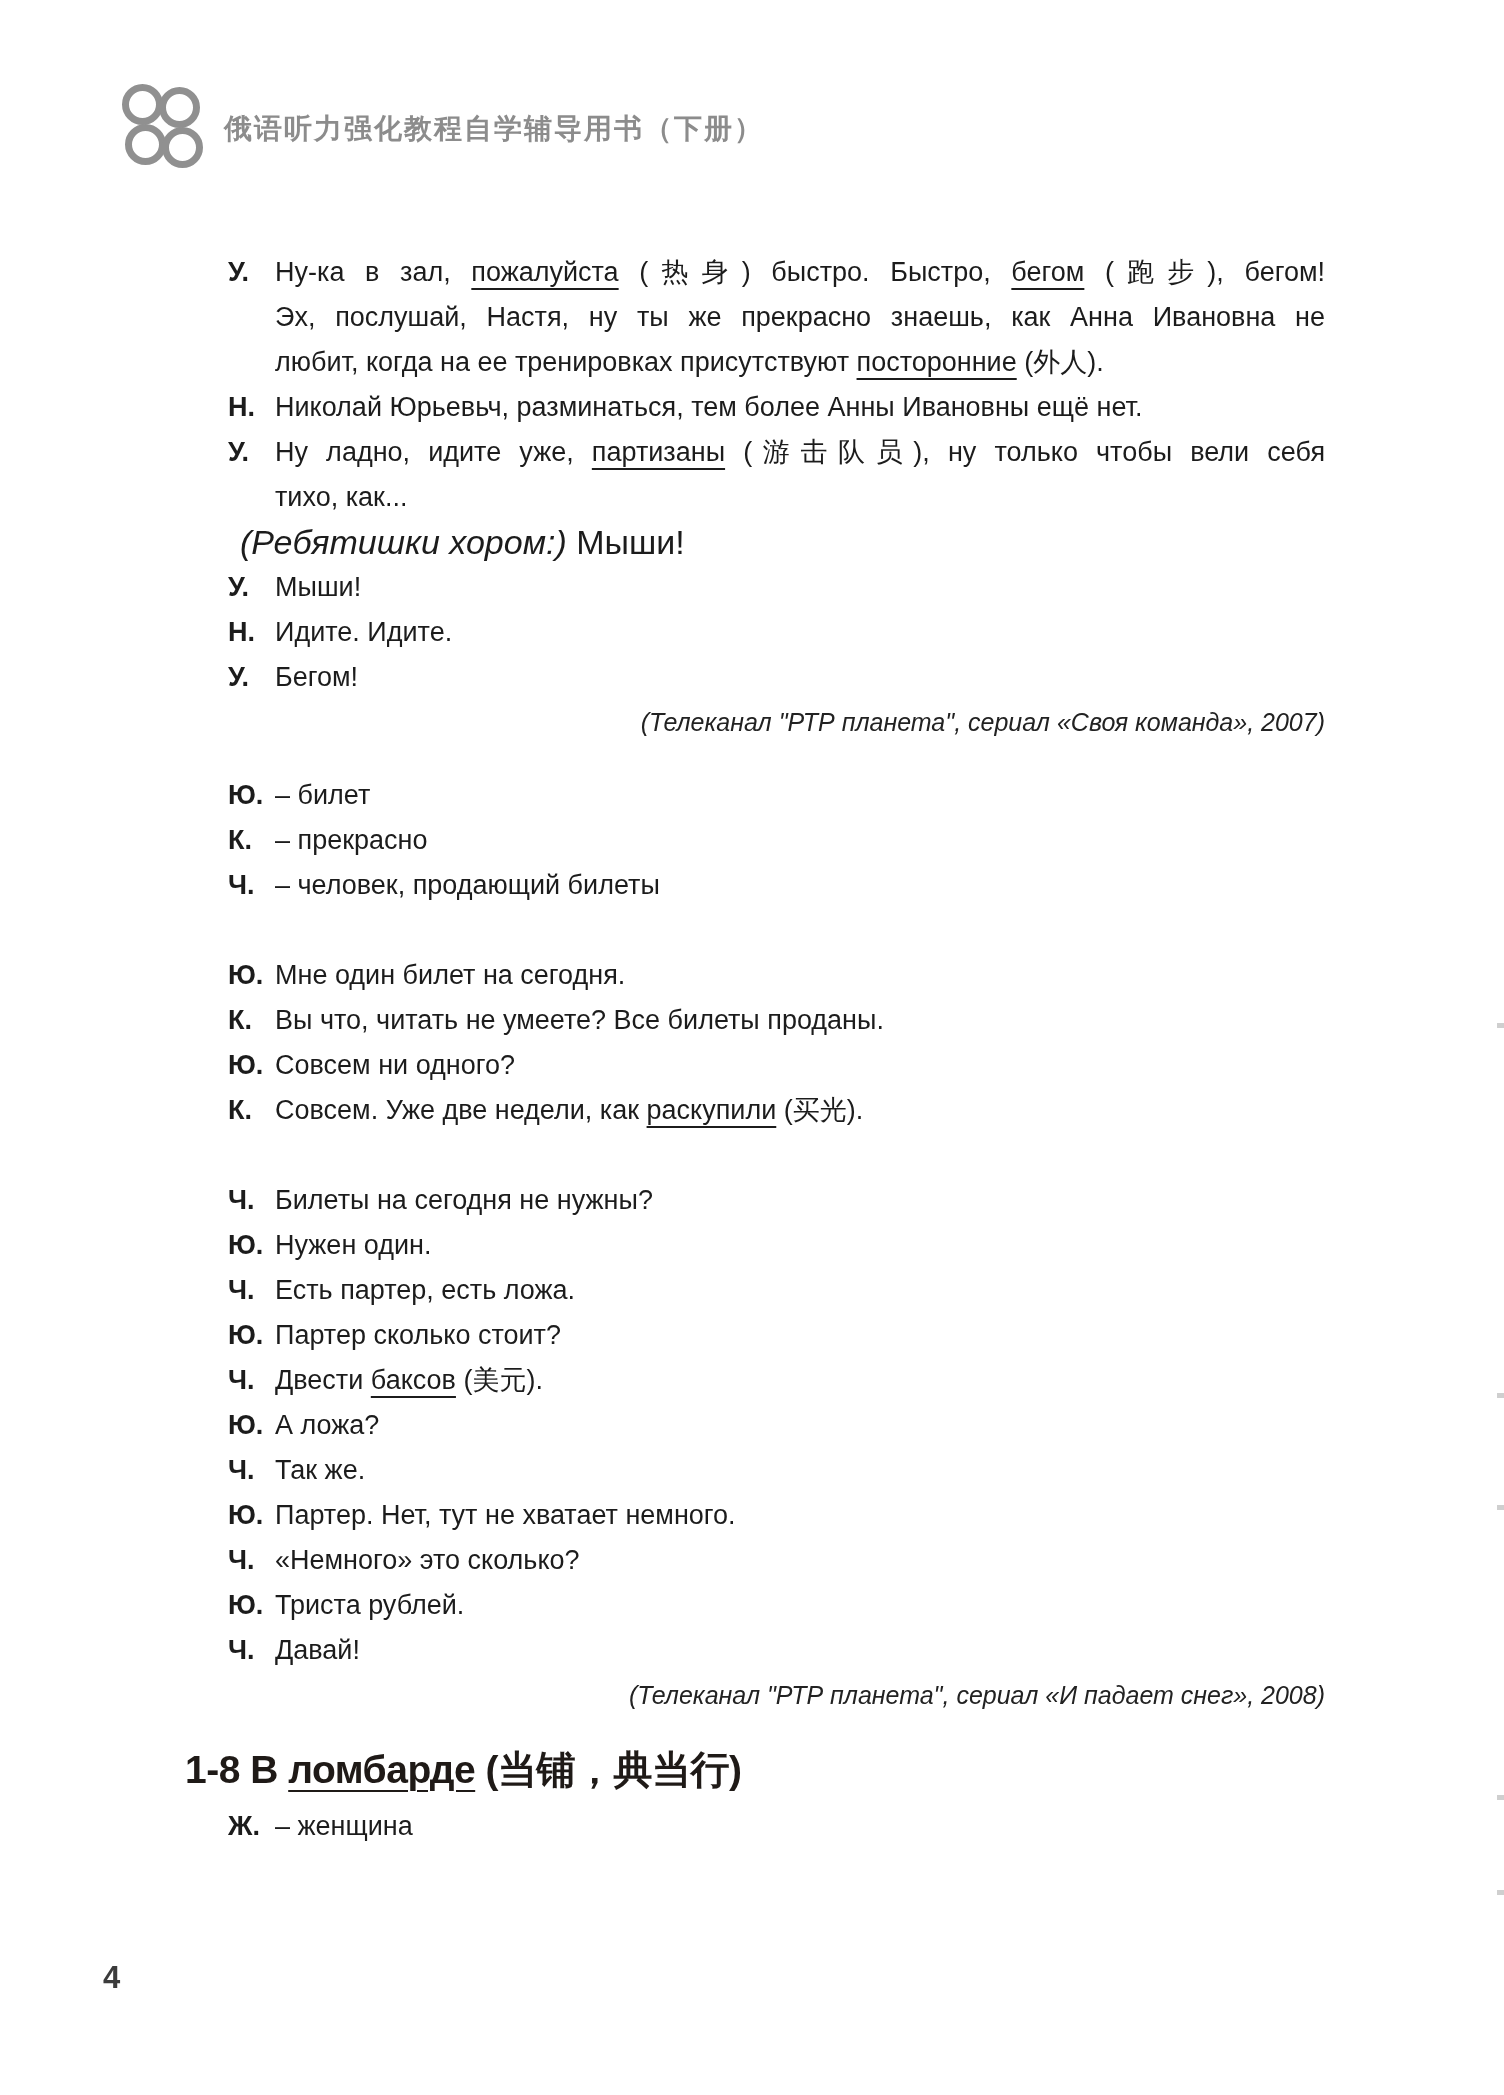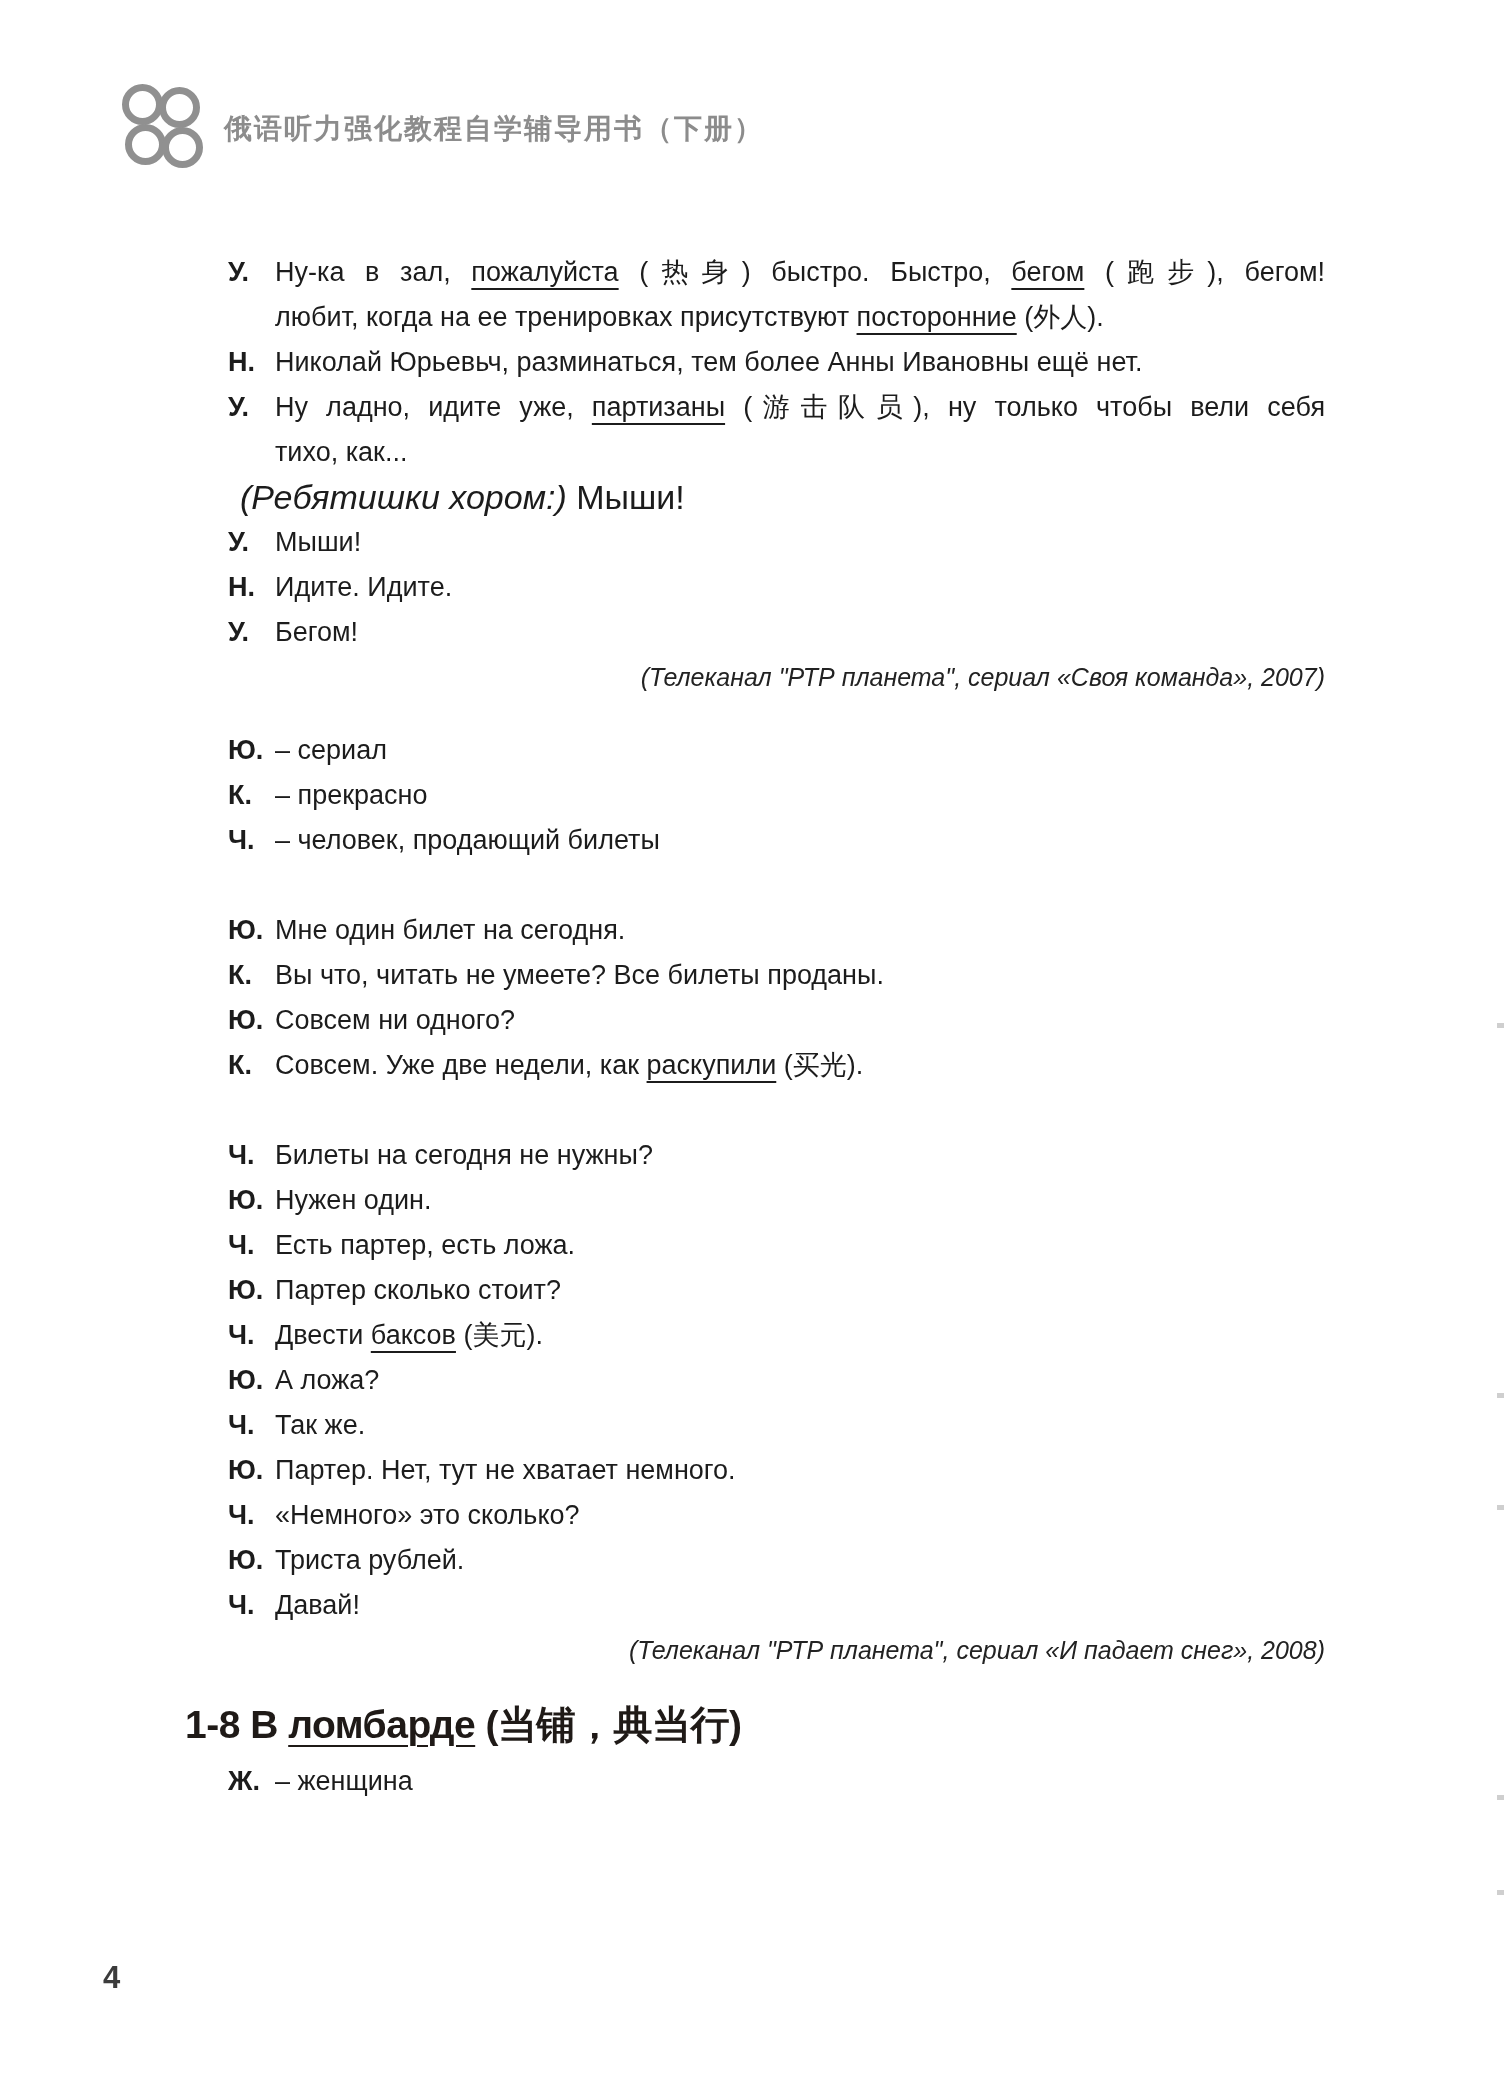--- a/index.html
+++ b/index.html
@@ -61,20 +61,21 @@
     <div class="ring bl"></div>
     <div class="ring br"></div>
   </div>
 
   <div class="book-title">俄语听力强化教程自学辅导用书（下册）</div>
 
   <div class="main" id="content">
       <div class="turn">
         <span class="spk">У.</span>
         <div class="line j"><span class="">Ну-ка в зал, </span><span class="u ">пожалуйста</span><span class=""> (热身) быстро. Быстро, </span><span class="u ">бегом</span><span class=""> (跑步), бегом!</span></div>
+        <div class="line j"><span class="">Эх, послушай, Настя, ну ты же прекрасно знаешь, как Анна Ивановна не</span></div>
         <div class="line"><span class="">любит, когда на ее тренировках присутствуют </span><span class="u ">посторонние</span><span class=""> (外人).</span></div>
       </div>
       <div class="turn">
         <span class="spk">Н.</span>
         <div class="line"><span class="">Николай Юрьевьч, разминаться, тем более Анны Ивановны ещё нет.</span></div>
       </div>
       <div class="turn">
         <span class="spk">У.</span>
         <div class="line j"><span class="">Ну ладно, идите уже, </span><span class="u ">партизаны</span><span class=""> (游击队员), ну только чтобы вели себя</span></div>
         <div class="line"><span class="">тихо, как...</span></div>
@@ -88,21 +89,21 @@
         <span class="spk">Н.</span>
         <div class="line"><span class="">Идите. Идите.</span></div>
       </div>
       <div class="turn">
         <span class="spk">У.</span>
         <div class="line"><span class="">Бегом!</span></div>
       </div>
       <div class="attribution">(Телеканал "РТР планета", сериал «Своя команда», 2007)</div>
       <div class="turn">
         <span class="spk">Ю.</span>
-        <div class="line"><span class="">– сериал</span></div>
+        <div class="line"><span class="">– билет</span></div>
       </div>
       <div class="turn">
         <span class="spk">К.</span>
         <div class="line"><span class="">– прекрасно</span></div>
       </div>
       <div class="turn">
         <span class="spk">Ч.</span>
         <div class="line"><span class="">– человек, продающий билеты</span></div>
       </div>
       <div class="spacer"></div>

